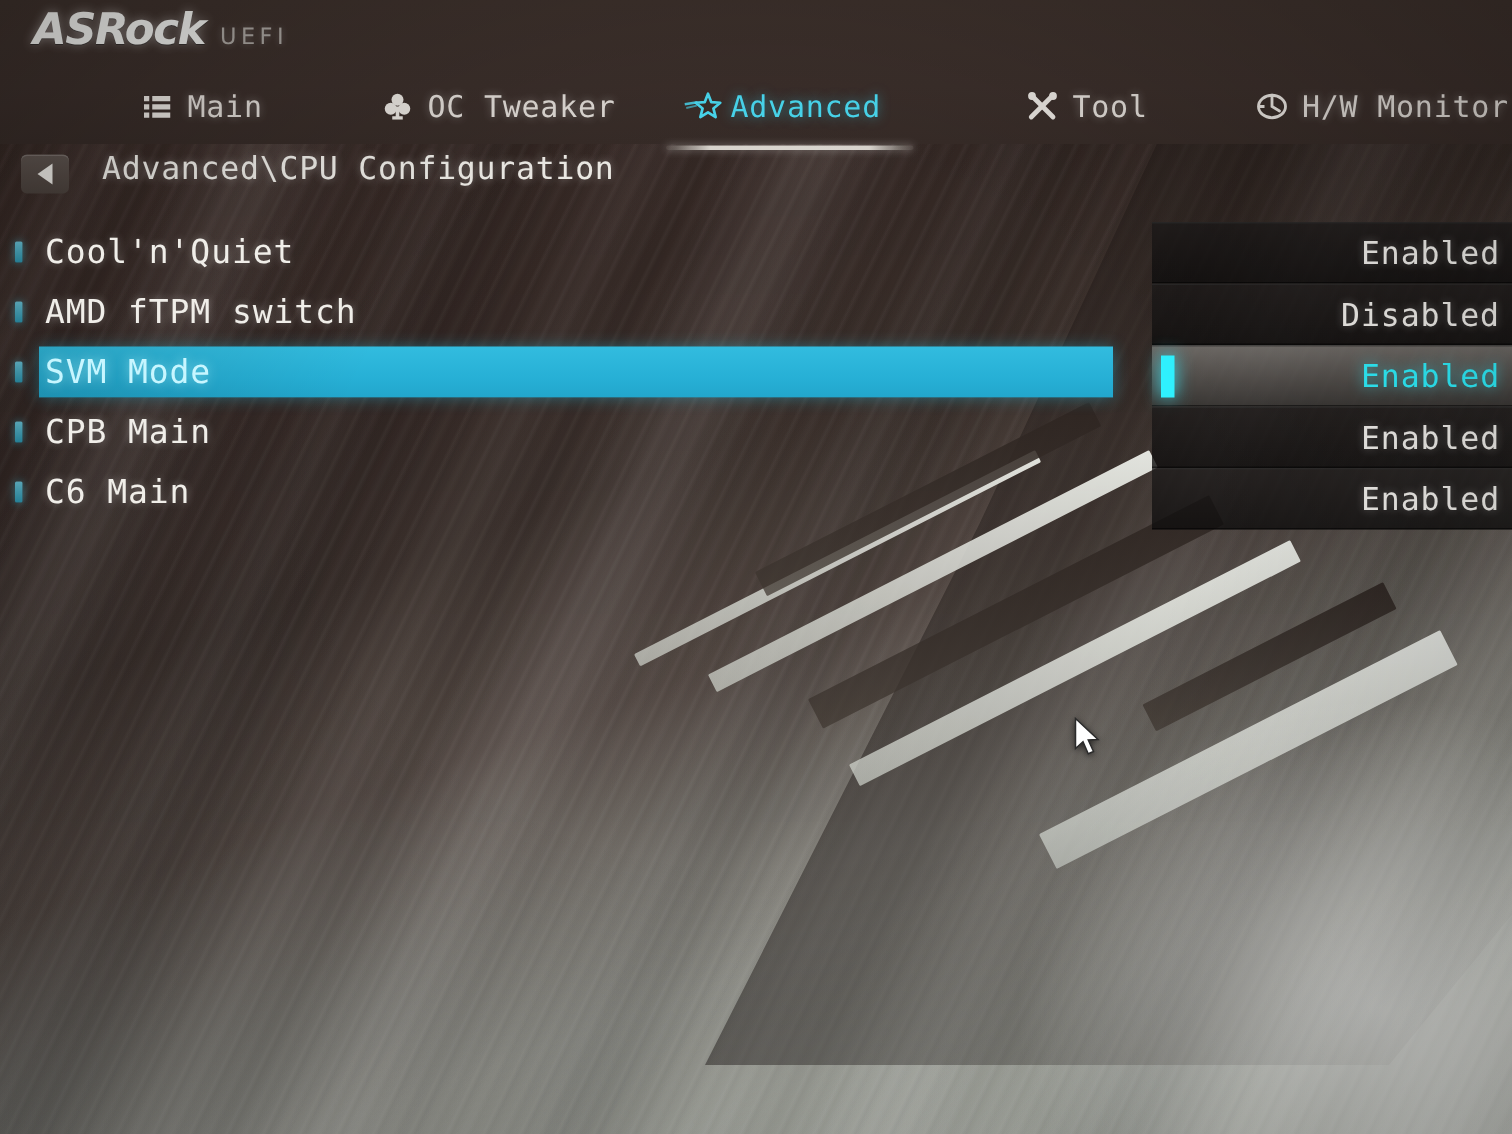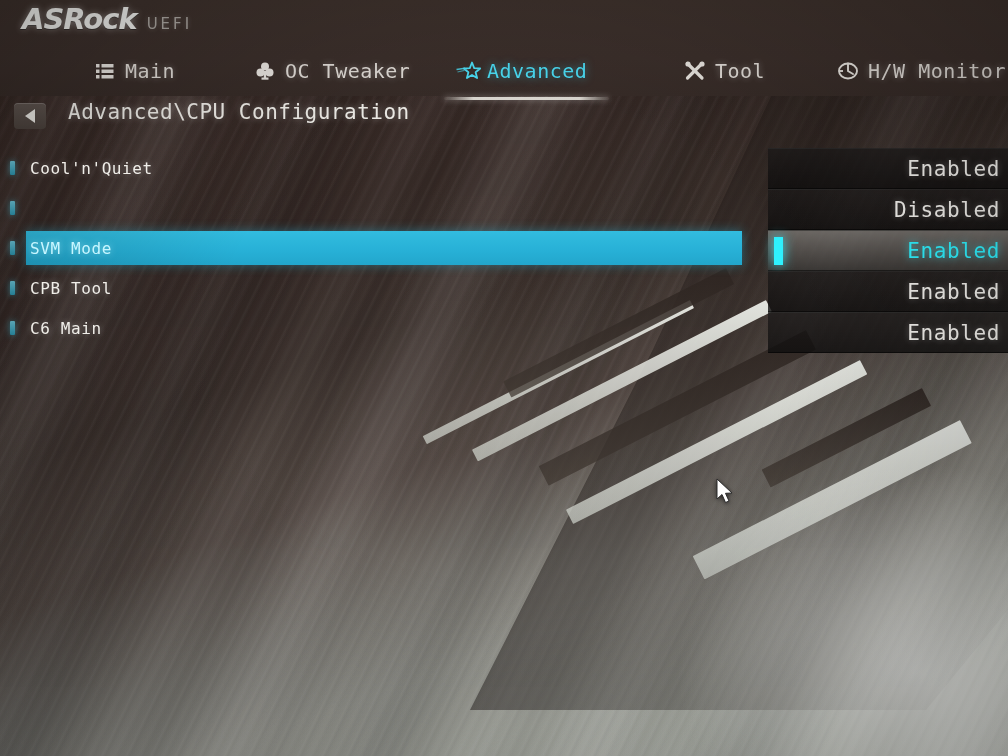--- a/index.html
+++ b/index.html
@@ -252,21 +252,21 @@
     left: 26px; top: 3px;
     width: 716px; height: 34px;
     background: linear-gradient(180deg, #32bcdf, #27b0d6 60%, #22a6cc);
     box-shadow: 0 0 10px rgba(40,180,215,0.45);
     display: none;
   }
   .row.selected .row-hl { display: block; }
   .row-label {
     position: relative;
     margin-left: 30px;
-    font-size: 16px;
+    font-size: 22px;
     color: #f0eee9;
     letter-spacing: 0.6px;
     text-shadow: 0 0 6px rgba(255,255,255,0.33);
     z-index: 2;
   }
   .row.selected .row-label {
     color: #c7f6ff;
     text-shadow: 0 0 7px rgba(190,250,255,0.6);
   }
 
@@ -432,32 +432,33 @@
 
     <div class="row">
       <span class="row-marker"></span>
 
       <span class="row-label">Cool'n'Quiet</span>
     </div>
 
     <div class="row">
       <span class="row-marker"></span>
 
+      <span class="row-label">AMD fTPM switch</span>
     </div>
 
     <div class="row selected">
       <span class="row-marker"></span>
       <span class="row-hl"></span>
       <span class="row-label">SVM Mode</span>
     </div>
 
     <div class="row">
       <span class="row-marker"></span>
 
-      <span class="row-label">CPB Tool</span>
+      <span class="row-label">CPB Main</span>
     </div>
 
     <div class="row">
       <span class="row-marker"></span>
 
       <span class="row-label">C6 Main</span>
     </div>
 
   </div>
 

